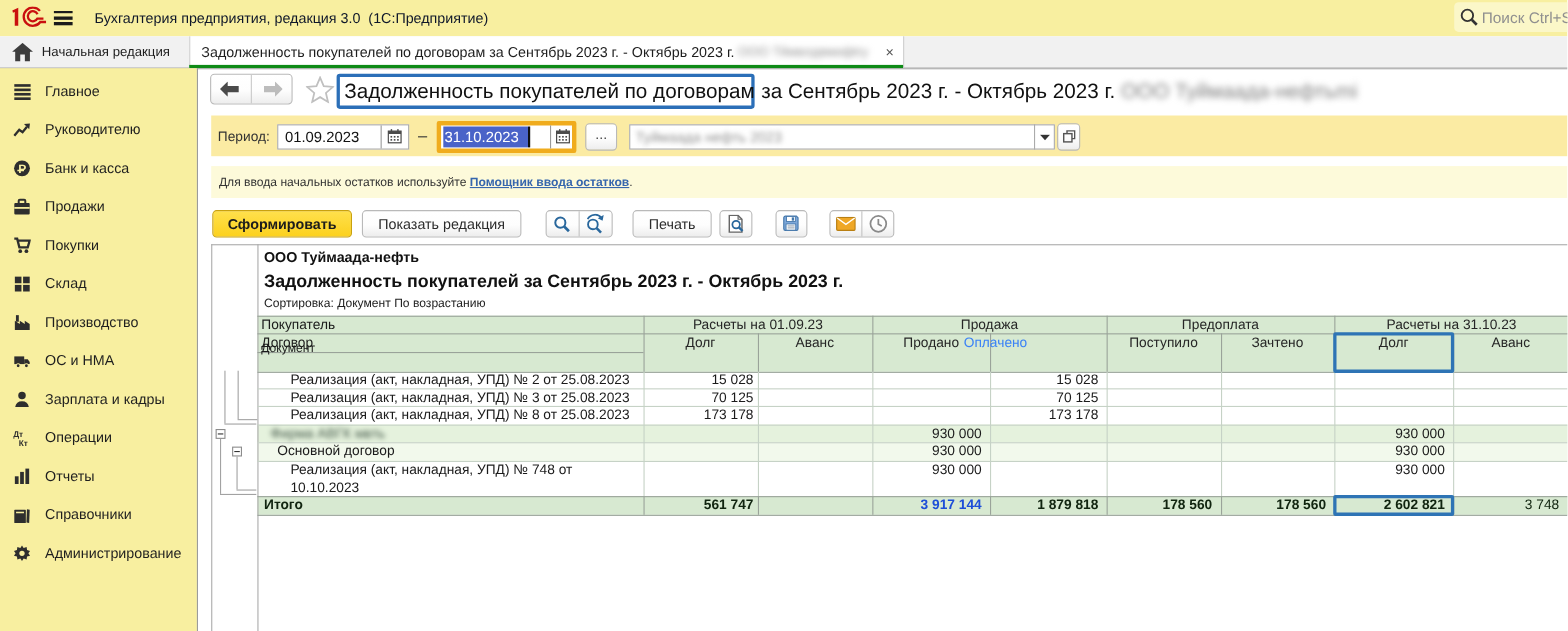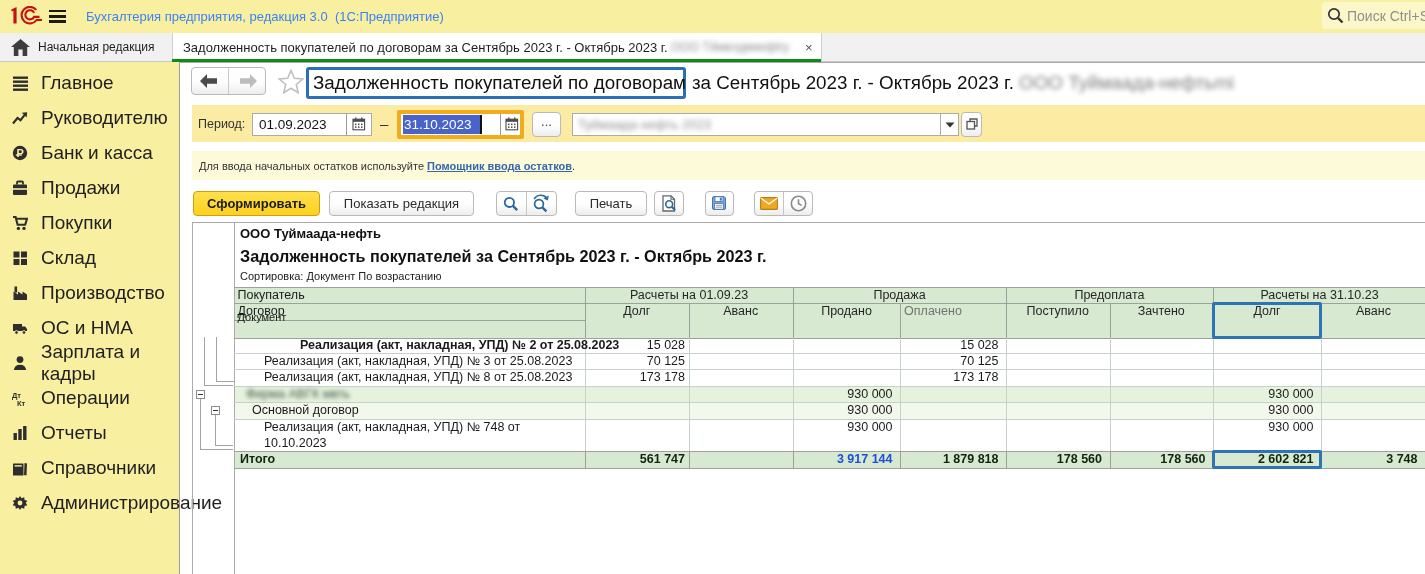--- a/index.html
+++ b/index.html
@@ -1,34 +1,34 @@
 <!DOCTYPE html>
 <html><head><meta charset="utf-8"><style>
 html,body{margin:0;padding:0}
 body{width:1425px;height:574px;position:relative;overflow:hidden;background:#fff;font-family:"Liberation Sans",sans-serif;-webkit-font-smoothing:antialiased}
 .a{position:absolute}
 .btn{position:absolute;border:1px solid #b9b9b9;border-radius:4px;background:linear-gradient(#fff, #fdfdfd 55%, #ededed);box-sizing:border-box}
 .blur{filter:blur(2.8px);color:#848484;white-space:nowrap}
 .sbitem{position:absolute;left:0;width:167px;height:24px;display:flex;align-items:center}
 .sbitem svg{position:absolute;left:12px}
-.sbitem span{position:absolute;left:41px;font-size:19px;color:#1f1f1f}
+.sbitem span{position:absolute;left:41px;font-size:13px;color:#1f1f1f}
 </style></head><body>
 
 <div class="a" style="left:0;top:0;width:1425px;height:33px;background:#f8efa0"></div>
 <svg class="a" style="left:8px;top:6px" width="34" height="22" viewBox="0 0 34 22">
  <path d="M3.2 3.6 L8.6 1 V17.4 H5.4 V4.8 L3.8 5.6 Z" fill="#c9100f"></path>
  <g fill="none" stroke="#c9100f" stroke-width="2.1">
  <path d="M28.3 3.9 A8.3 8.3 0 1 0 28.6 14 L34 14"></path>
  <path d="M26.1 6.9 A4.6 4.6 0 1 0 26 10.9 L31.5 10.9"></path>
  </g>
 </svg>
 <div class="a" style="left:49px;top:10.2px;width:17px;height:2.3px;background:#1b1b1b"></div>
 <div class="a" style="left:49px;top:15.3px;width:17px;height:2.3px;background:#1b1b1b"></div>
 <div class="a" style="left:49px;top:20.4px;width:17px;height:2.3px;background:#1b1b1b"></div>
-<div class="a" style="left:86px;top:0;height:33px;display:flex;align-items:center;font-size:13px;color:#3b82f6">Бухгалтерия предприятия, редакция 3.0&nbsp;&nbsp;(1С:Предприятие)</div>
+<div class="a" style="left:86px;top:0;height:33px;display:flex;align-items:center;font-size:13px;color:#0f172a">Бухгалтерия предприятия, редакция 3.0&nbsp;&nbsp;(1С:Предприятие)</div>
 <div class="a" style="left:1322px;top:2px;width:103px;height:27px;background:#fbf7c8;border-radius:4px 0 0 4px"></div>
 <svg class="a" style="left:1327px;top:7px" width="17" height="17" viewBox="0 0 17 17">
     <circle cx="7" cy="7" r="5.2" fill="none" stroke="#333" stroke-width="1.7"></circle>
     <line x1="11" y1="11" x2="15.5" y2="15.5" stroke="#333" stroke-width="2.4"></line>
   </svg>
 <div class="a" style="left:1347px;top:2px;height:27px;display:flex;align-items:center;font-size:14px;color:#8f8f8f;white-space:nowrap">Поиск Ctrl+Shift+F</div>
 
 <div class="a" style="left:0;top:33px;width:1425px;height:29px;background:#f1f1f1;border-bottom:1px solid #c9c9c9;box-sizing:border-box"></div>
 <div class="a" style="left:172px;top:33px;width:649px;height:29px;background:#fff"></div>
 <div class="a" style="left:172px;top:33px;width:1px;height:28px;background:#cfcfcf"></div>
@@ -320,28 +320,28 @@
 <div class="a" style="left:240px;top:244px;height:24px;display:flex;align-items:center;font-size:16.2px;color:#111;font-weight:bold;white-space:nowrap;">Задолженность покупателей за Сентябрь 2023 г. - Октябрь 2023 г.</div>
 <div class="a" style="left:240px;top:267px;height:18px;display:flex;align-items:center;font-size:11px;color:#222;font-weight:normal;white-space:nowrap;">Сортировка: Документ По возрастанию</div>
 <div class="a" style="left:237.5px;top:286.5px;height:16.5px;display:flex;align-items:center;font-size:12.5px;color:#1b1b1b;font-weight:normal;white-space:nowrap;">Покупатель</div>
 <div class="a" style="left:237.5px;top:303px;height:16.5px;display:flex;align-items:center;font-size:12.5px;color:#1b1b1b;font-weight:normal;white-space:nowrap;">Договор</div>
 <div class="a" style="left:237.5px;top:308px;height:17px;display:flex;align-items:center;font-size:11px;color:#1b1b1b;font-weight:normal;white-space:nowrap;">Документ</div>
 <div class="a" style="left:585px;top:286.5px;width:208px;height:16.5px;display:flex;align-items:center;justify-content:center;font-size:12.5px;color:#262626;font-weight:normal;white-space:nowrap">Расчеты на 01.09.23</div>
 <div class="a" style="left:585px;top:303px;width:103.5px;height:16.5px;display:flex;align-items:center;justify-content:center;font-size:12.5px;color:#262626;font-weight:normal;white-space:nowrap">Долг</div>
 <div class="a" style="left:688.5px;top:303px;width:104.5px;height:16.5px;display:flex;align-items:center;justify-content:center;font-size:12.5px;color:#262626;font-weight:normal;white-space:nowrap">Аванс</div>
 <div class="a" style="left:793px;top:286.5px;width:213px;height:16.5px;display:flex;align-items:center;justify-content:center;font-size:12.5px;color:#262626;font-weight:normal;white-space:nowrap">Продажа</div>
 <div class="a" style="left:793px;top:303px;width:107px;height:16.5px;display:flex;align-items:center;justify-content:center;font-size:12.5px;color:#262626;font-weight:normal;white-space:nowrap">Продано</div>
-<div class="a" style="left:880px;top:303px;width:106px;height:16.5px;display:flex;align-items:center;justify-content:center;font-size:12.5px;color:#737373;font-weight:normal;white-space:nowrap">Оплачено</div>
+<div class="a" style="left:852px;top:303px;width:106px;height:16.5px;display:flex;align-items:center;justify-content:center;font-size:12.5px;color:#3b82f6;font-weight:normal;white-space:nowrap">Оплачено</div>
 <div class="a" style="left:1006px;top:286.5px;width:207px;height:16.5px;display:flex;align-items:center;justify-content:center;font-size:12.5px;color:#262626;font-weight:normal;white-space:nowrap">Предоплата</div>
 <div class="a" style="left:1006px;top:303px;width:103.5px;height:16.5px;display:flex;align-items:center;justify-content:center;font-size:12.5px;color:#262626;font-weight:normal;white-space:nowrap">Поступило</div>
 <div class="a" style="left:1109.5px;top:303px;width:103.5px;height:16.5px;display:flex;align-items:center;justify-content:center;font-size:12.5px;color:#262626;font-weight:normal;white-space:nowrap">Зачтено</div>
 <div class="a" style="left:1213px;top:286.5px;width:213px;height:16.5px;display:flex;align-items:center;justify-content:center;font-size:12.5px;color:#262626;font-weight:normal;white-space:nowrap">Расчеты на 31.10.23</div>
 <div class="a" style="left:1213px;top:303px;width:108px;height:16.5px;display:flex;align-items:center;justify-content:center;font-size:12.5px;color:#262626;font-weight:normal;white-space:nowrap">Долг</div>
 <div class="a" style="left:1321px;top:303px;width:105px;height:16.5px;display:flex;align-items:center;justify-content:center;font-size:12.5px;color:#262626;font-weight:normal;white-space:nowrap">Аванс</div>
-<div class="a" style="left:264px;top:337px;height:16px;display:flex;align-items:center;font-size:12.5px;color:#1b1b1b;font-weight:bold;white-space:nowrap;margin-left:36px;">Реализация (акт, накладная, УПД) № 2 от 25.08.2023</div>
+<div class="a" style="left:264px;top:337px;height:16px;display:flex;align-items:center;font-size:12.5px;color:#1b1b1b;font-weight:normal;white-space:nowrap;">Реализация (акт, накладная, УПД) № 2 от 25.08.2023</div>
 <div class="a" style="left:579px;top:337px;width:106px;height:16px;display:flex;align-items:center;justify-content:flex-end;font-size:12.5px;color:#1b1b1b;font-weight:normal">15 028</div>
 <div class="a" style="left:892.5px;top:337px;width:106px;height:16px;display:flex;align-items:center;justify-content:flex-end;font-size:12.5px;color:#1b1b1b;font-weight:normal">15 028</div>
 <div class="a" style="left:264px;top:353px;height:16px;display:flex;align-items:center;font-size:12.5px;color:#1b1b1b;font-weight:normal;white-space:nowrap;">Реализация (акт, накладная, УПД) № 3 от 25.08.2023</div>
 <div class="a" style="left:579px;top:353px;width:106px;height:16px;display:flex;align-items:center;justify-content:flex-end;font-size:12.5px;color:#1b1b1b;font-weight:normal">70 125</div>
 <div class="a" style="left:892.5px;top:353px;width:106px;height:16px;display:flex;align-items:center;justify-content:flex-end;font-size:12.5px;color:#1b1b1b;font-weight:normal">70 125</div>
 <div class="a" style="left:264px;top:369px;height:16.5px;display:flex;align-items:center;font-size:12.5px;color:#1b1b1b;font-weight:normal;white-space:nowrap;">Реализация (акт, накладная, УПД) № 8 от 25.08.2023</div>
 <div class="a" style="left:579px;top:369px;width:106px;height:16.5px;display:flex;align-items:center;justify-content:flex-end;font-size:12.5px;color:#1b1b1b;font-weight:normal">173 178</div>
 <div class="a" style="left:892.5px;top:369px;width:106px;height:16.5px;display:flex;align-items:center;justify-content:flex-end;font-size:12.5px;color:#1b1b1b;font-weight:normal">173 178</div>
 <div class="a" style="left:246px;top:385.5px;height:16.5px;display:flex;align-items:center">
     <span class="blur" style="font-size:12.5px;color:#44584a;filter:blur(2.2px)">Фирма АВГК мвть</span>
@@ -355,21 +355,21 @@
 <div class="a" style="left:264px;top:434.5px;height:16px;display:flex;align-items:center;font-size:12.5px;color:#1b1b1b;font-weight:normal;white-space:nowrap;">10.10.2023</div>
 <div class="a" style="left:786.5px;top:418.5px;width:106px;height:16px;display:flex;align-items:center;justify-content:flex-end;font-size:12.5px;color:#1b1b1b;font-weight:normal">930 000</div>
 <div class="a" style="left:1207.5px;top:418.5px;width:106px;height:16px;display:flex;align-items:center;justify-content:flex-end;font-size:12.5px;color:#1b1b1b;font-weight:normal">930 000</div>
 <div class="a" style="left:240px;top:450.5px;height:17.5px;display:flex;align-items:center;font-size:12.5px;color:#10240f;font-weight:bold;white-space:nowrap;">Итого</div>
 <div class="a" style="left:579px;top:450.5px;width:106px;height:17.5px;display:flex;align-items:center;justify-content:flex-end;font-size:12.5px;color:#10240f;font-weight:bold">561 747</div>
 <div class="a" style="left:786.5px;top:450.5px;width:106px;height:17.5px;display:flex;align-items:center;justify-content:flex-end;font-size:12.5px;color:#1d4ed8;font-weight:bold">3 917 144</div>
 <div class="a" style="left:892.5px;top:450.5px;width:106px;height:17.5px;display:flex;align-items:center;justify-content:flex-end;font-size:12.5px;color:#10240f;font-weight:bold">1 879 818</div>
 <div class="a" style="left:996px;top:450.5px;width:106px;height:17.5px;display:flex;align-items:center;justify-content:flex-end;font-size:12.5px;color:#10240f;font-weight:bold">178 560</div>
 <div class="a" style="left:1099.5px;top:450.5px;width:106px;height:17.5px;display:flex;align-items:center;justify-content:flex-end;font-size:12.5px;color:#10240f;font-weight:bold">178 560</div>
 <div class="a" style="left:1207.5px;top:450.5px;width:106px;height:17.5px;display:flex;align-items:center;justify-content:flex-end;font-size:12.5px;color:#10240f;font-weight:bold">2 602 821</div>
-<div class="a" style="left:1311.5px;top:450.5px;width:106px;height:17.5px;display:flex;align-items:center;justify-content:flex-end;font-size:12.5px;color:#10240f;font-weight:bold">3 748</div>
+<div class="a" style="left:1311.5px;top:450.5px;width:106px;height:17.5px;display:flex;align-items:center;justify-content:flex-end;font-size:12.5px;color:#10240f;font-weight:normal">3 748</div>
 <div class="a" style="left:204.3px;top:337px;width:1px;height:47.5px;background:#a2a2a2"></div>
 <div class="a" style="left:204.3px;top:384.5px;width:29.19999999999999px;height:1px;background:#a2a2a2"></div>
 <div class="a" style="left:215.5px;top:337px;width:1px;height:43.5px;background:#a2a2a2"></div>
 <div class="a" style="left:215.5px;top:380.5px;width:18.0px;height:1px;background:#a2a2a2"></div>
 <div class="a" style="left:195.5px;top:389.5px;width:9.5px;height:9.5px;border:1px solid #8c8c8c;background:#fff;box-sizing:border-box"></div>
 <div class="a" style="left:197.5px;top:393.8px;width:5.5px;height:1.2px;background:#333"></div>
 <div class="a" style="left:200.2px;top:399px;width:1px;height:49.5px;background:#a2a2a2"></div>
 <div class="a" style="left:200.2px;top:448.5px;width:33.30000000000001px;height:1px;background:#a2a2a2"></div>
 <div class="a" style="left:210.7px;top:405.5px;width:9.5px;height:9.5px;border:1px solid #8c8c8c;background:#fff;box-sizing:border-box"></div>
 <div class="a" style="left:212.7px;top:409.8px;width:5.5px;height:1.2px;background:#333"></div>

